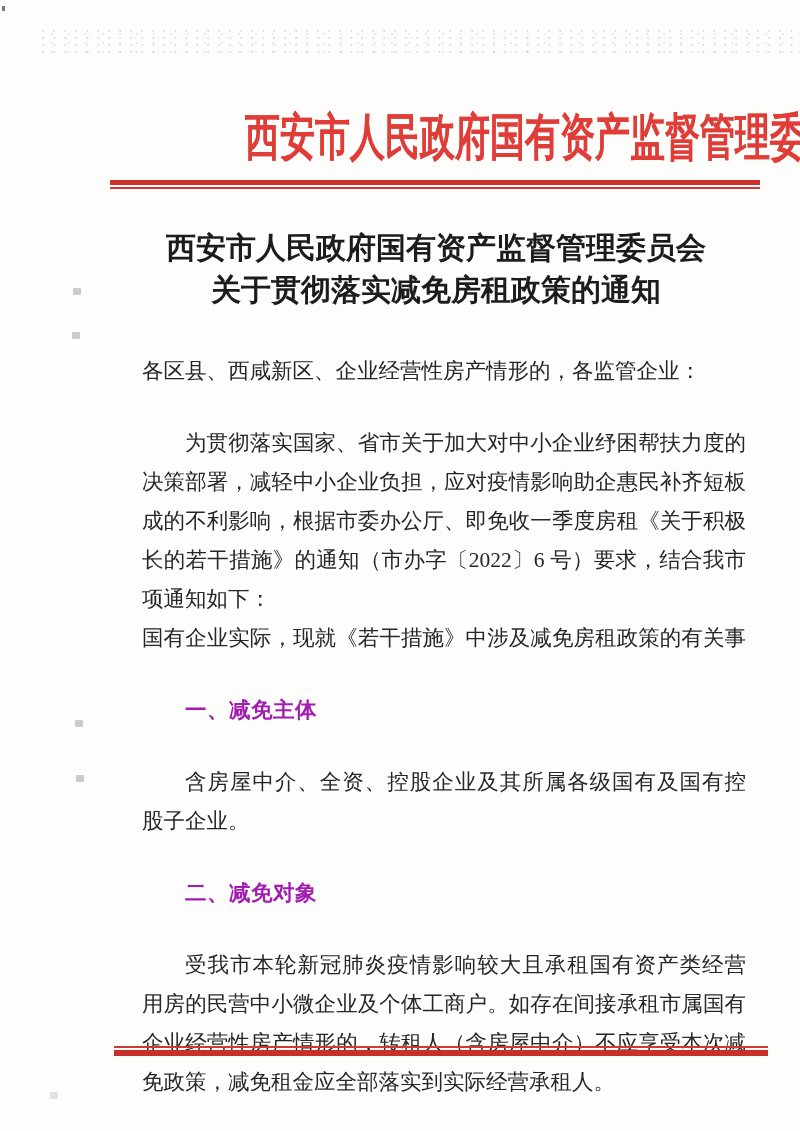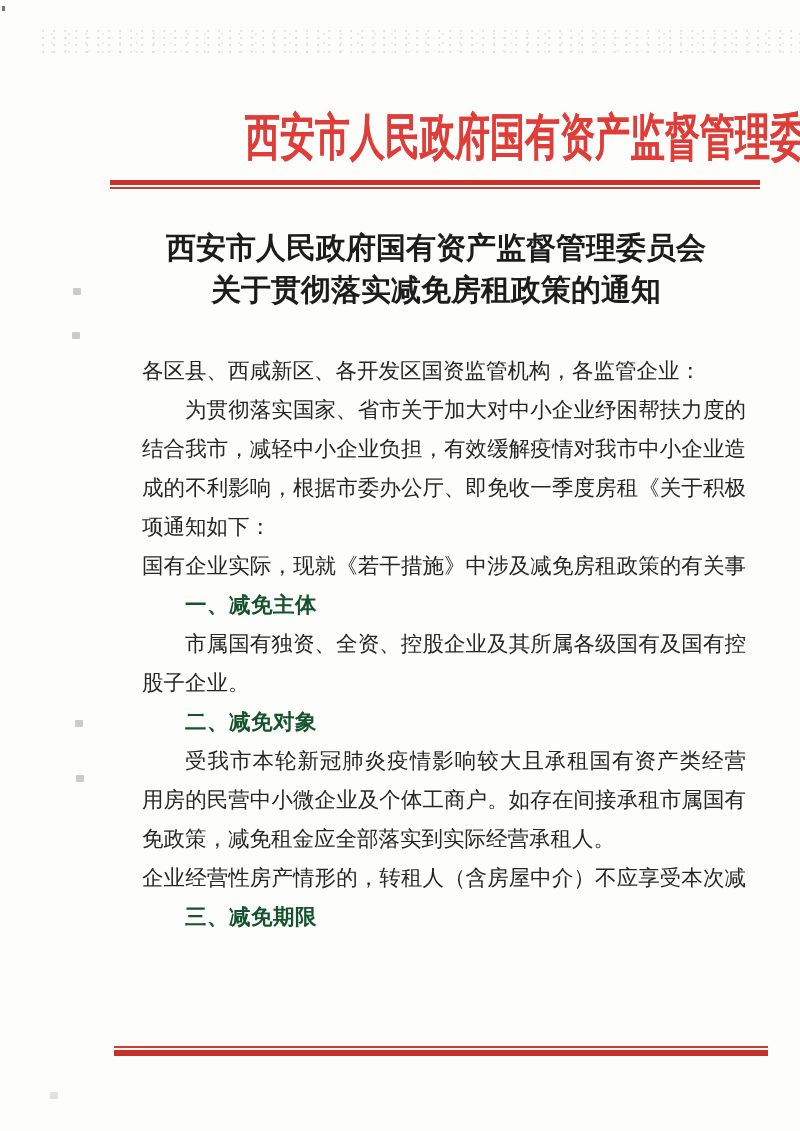--- a/index.html
+++ b/index.html
@@ -57,31 +57,31 @@
   
   .body-block{
     position:absolute;left:142px;top:352px;width:604px;
   }
   .line{
     height:39px;line-height:39px;
     font-size:21.5px;
     white-space:nowrap;
     color:#262626;
   }
-  .line.ind{padding-left:43px;}
+  .line.ind{padding-left:43px;margin-top:33px;}
   .line.full{
     white-space:normal;
     text-align:justify;
     text-align-last:justify;
     text-justify:inter-ideograph;
     overflow:hidden;
   }
   .line.hd{
     font-family:"Liberation Sans","DejaVu Sans",sans-serif;
-    font-weight:700;color:#14532d;
+    font-weight:700;color:#a21caf;
     letter-spacing:.5px;
   }
   .rule-bottom{position:absolute;left:114px;top:1046px;width:654px;}
   .rule-bottom .thin{height:2px;background:#cf3b32;}
   .rule-bottom .gap{height:2px;}
   .rule-bottom .thick{height:6px;background:#c8302a;}
 </style>
 </head>
 <body>
 
@@ -104,34 +104,35 @@
     <div class="gap"></div>
     <div class="thin"></div>
   </div>
 
   <div class="doc-title">
     <div>西安市人民政府国有资产监督管理委员会</div>
     <div>关于贯彻落实减免房租政策的通知</div>
   </div>
 
   <div class="body-block">
-    <div class="line">各区县、西咸新区、各开发区国资监管机构，各监管企业：</div>
+    <div class="line">各区县、西咸新区、企业经营性房产情形的，各监管企业：</div>
     <div class="line ind full">为贯彻落实国家、省市关于加大对中小企业纾困帮扶力度的</div>
-    <div class="line full">结合我市，减轻中小企业负担，有效缓解疫情对我市中小企业造</div>
+    <div class="line full">决策部署，减轻中小企业负担，应对疫情影响助企惠民补齐短板</div>
     <div class="line full">成的不利影响，根据市委办公厅、即免收一季度房租《关于积极</div>
+    <div class="line full">长的若干措施》的通知（市办字〔2022〕6 号）要求，结合我市</div>
     <div class="line">项通知如下：</div>
     <div class="line full">国有企业实际，现就《若干措施》中涉及减免房租政策的有关事</div>
     <div class="line ind hd">一、减免主体</div>
-    <div class="line ind full">市属国有独资、全资、控股企业及其所属各级国有及国有控</div>
+    <div class="line ind full">含房屋中介、全资、控股企业及其所属各级国有及国有控</div>
     <div class="line">股子企业。</div>
     <div class="line ind hd">二、减免对象</div>
     <div class="line ind full">受我市本轮新冠肺炎疫情影响较大且承租国有资产类经营</div>
     <div class="line full">用房的民营中小微企业及个体工商户。如存在间接承租市属国有</div>
+    <div class="line full">企业经营性房产情形的，转租人（含房屋中介）不应享受本次减</div>
     <div class="line">免政策，减免租金应全部落实到实际经营承租人。</div>
-    <div class="line full">企业经营性房产情形的，转租人（含房屋中介）不应享受本次减</div>
     <div class="line ind hd">三、减免期限</div>
   </div>
 
   <div class="rule-bottom">
     <div class="thin"></div>
     <div class="gap"></div>
     <div class="thick"></div>
   </div>
 
 </div>

